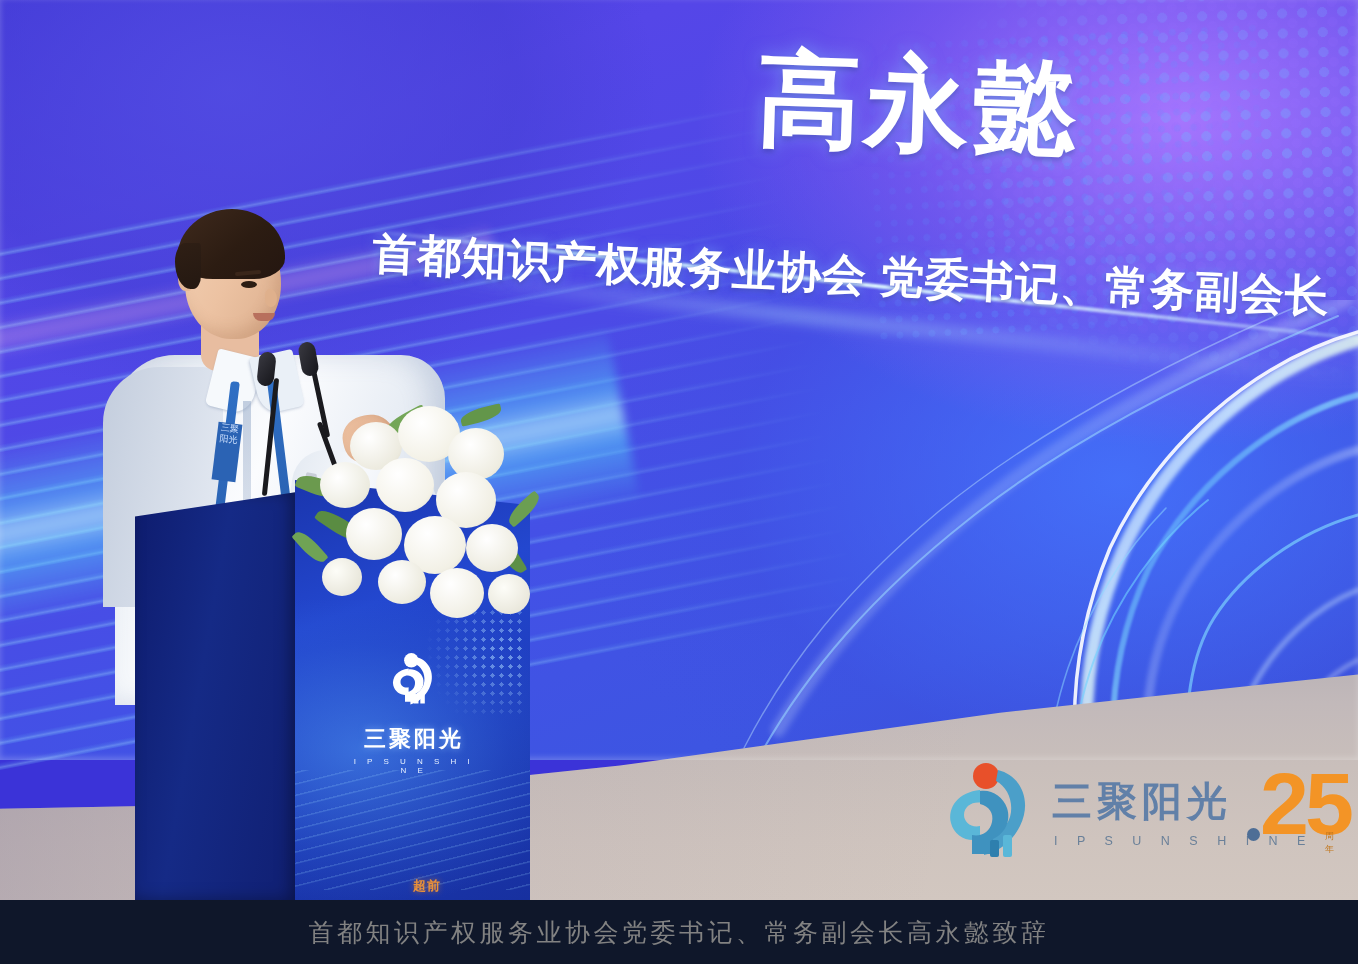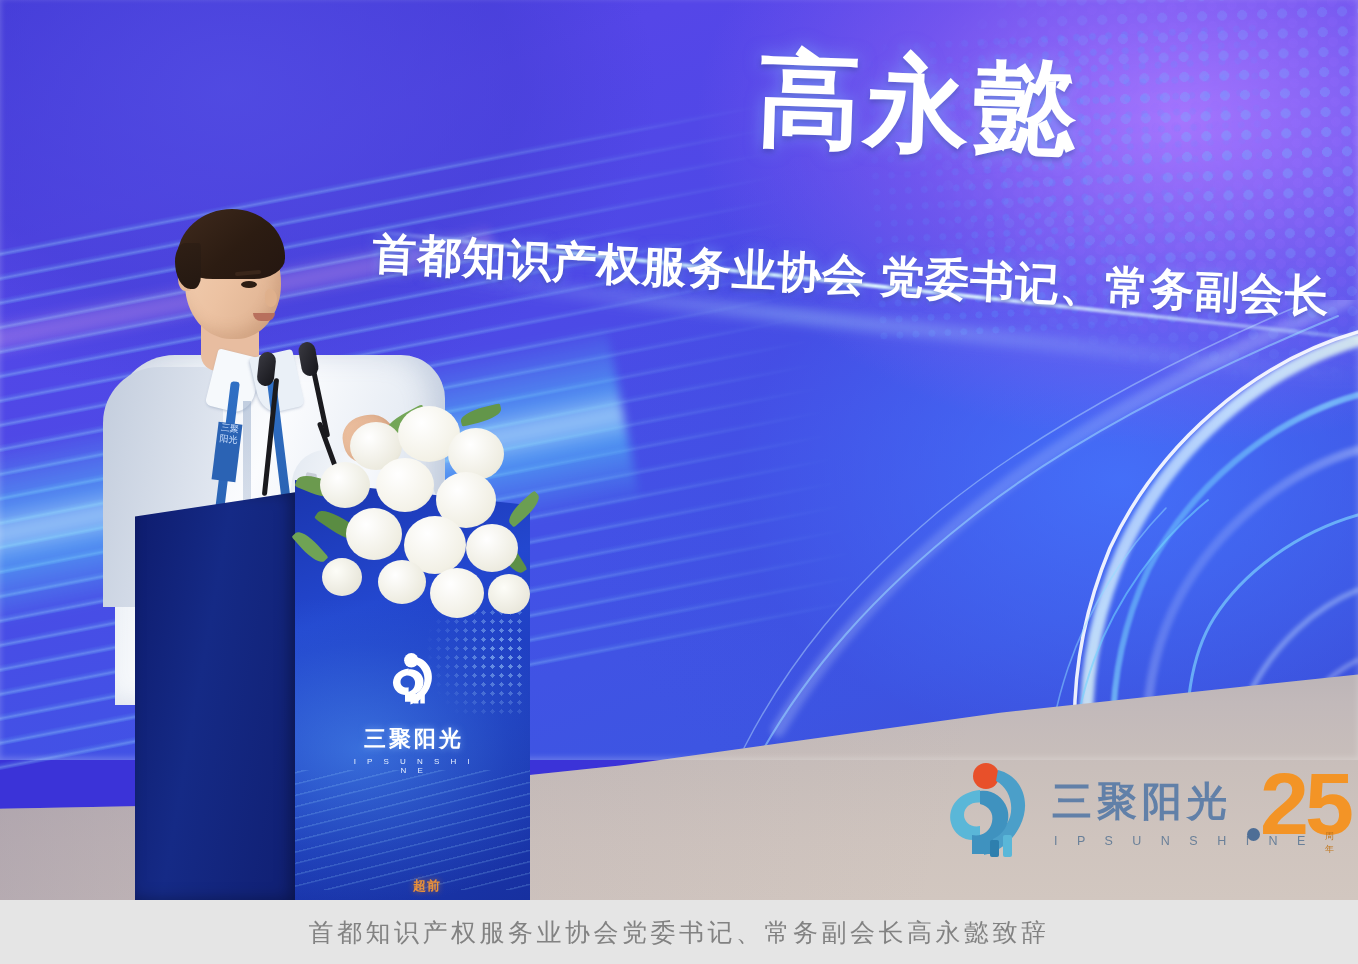--- a/index.html
+++ b/index.html
@@ -288,21 +288,21 @@
     font-size:88px;font-weight:bold;color:#f6921e;line-height:88px;
     letter-spacing:-4px;opacity:.95;
   }
   .br-anni{
     position:absolute;left:385px;top:78px;font-size:9px;color:#c2761b;letter-spacing:1px;
   }
 
   
   .caption-bar{
     position:absolute;left:0;top:900px;width:1358px;height:64px;
-    background:#e5e5e5;display:flex;align-items:center;justify-content:center;
+    background:#0f172a;display:flex;align-items:center;justify-content:center;
   }
   .caption{
     color:#828282;font-size:25px;letter-spacing:3.5px;white-space:nowrap;
   }
 </style>
 </head>
 <body>
 
 <div class="page">
 

